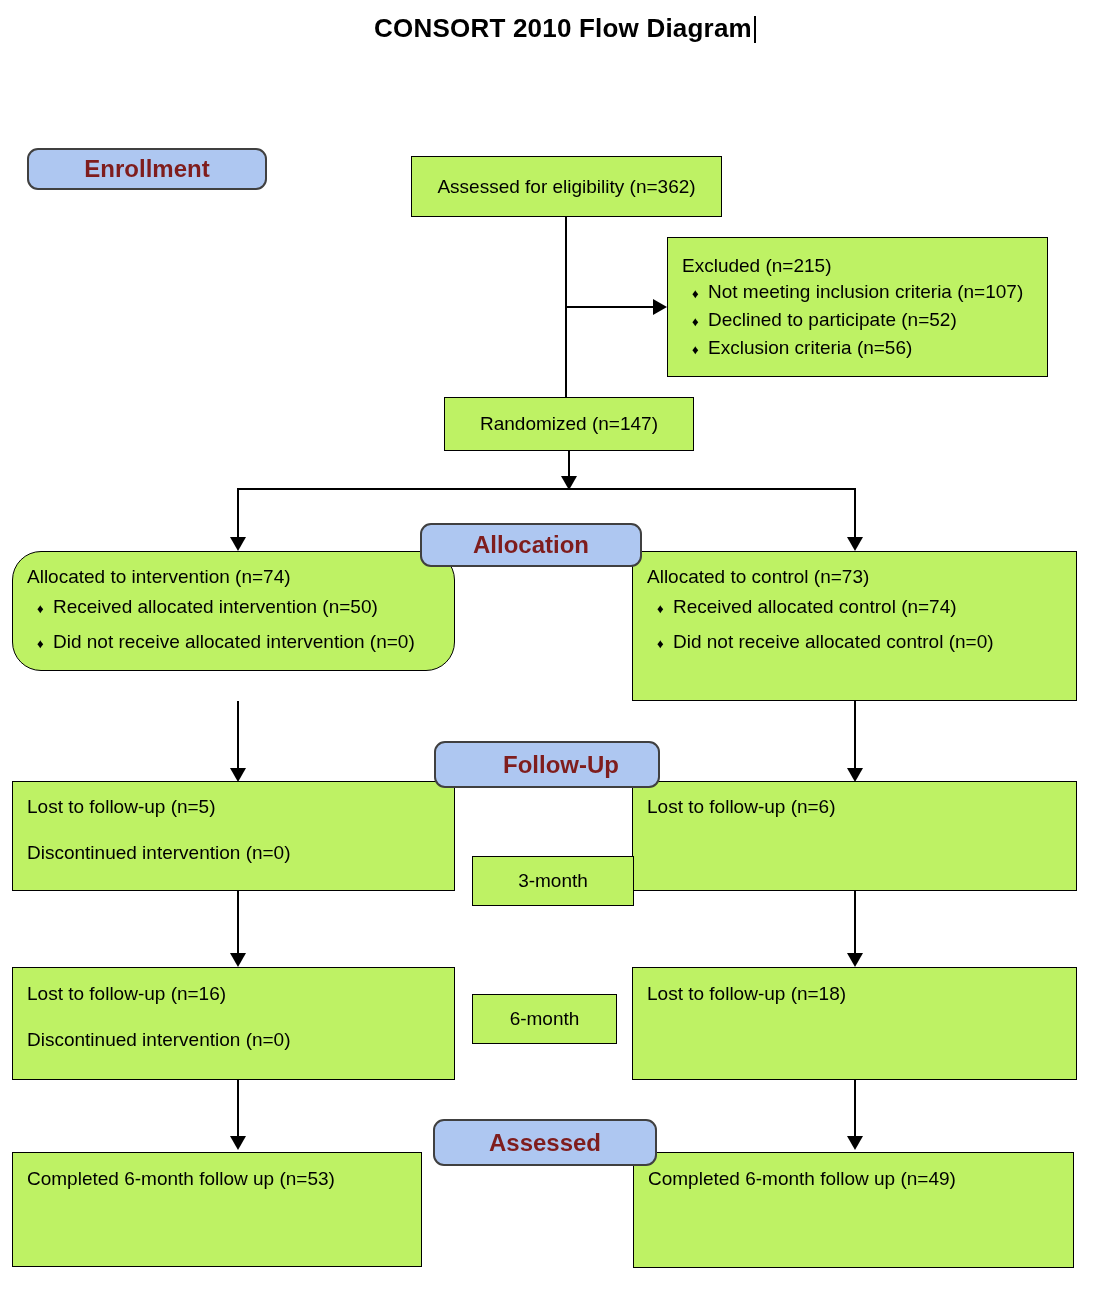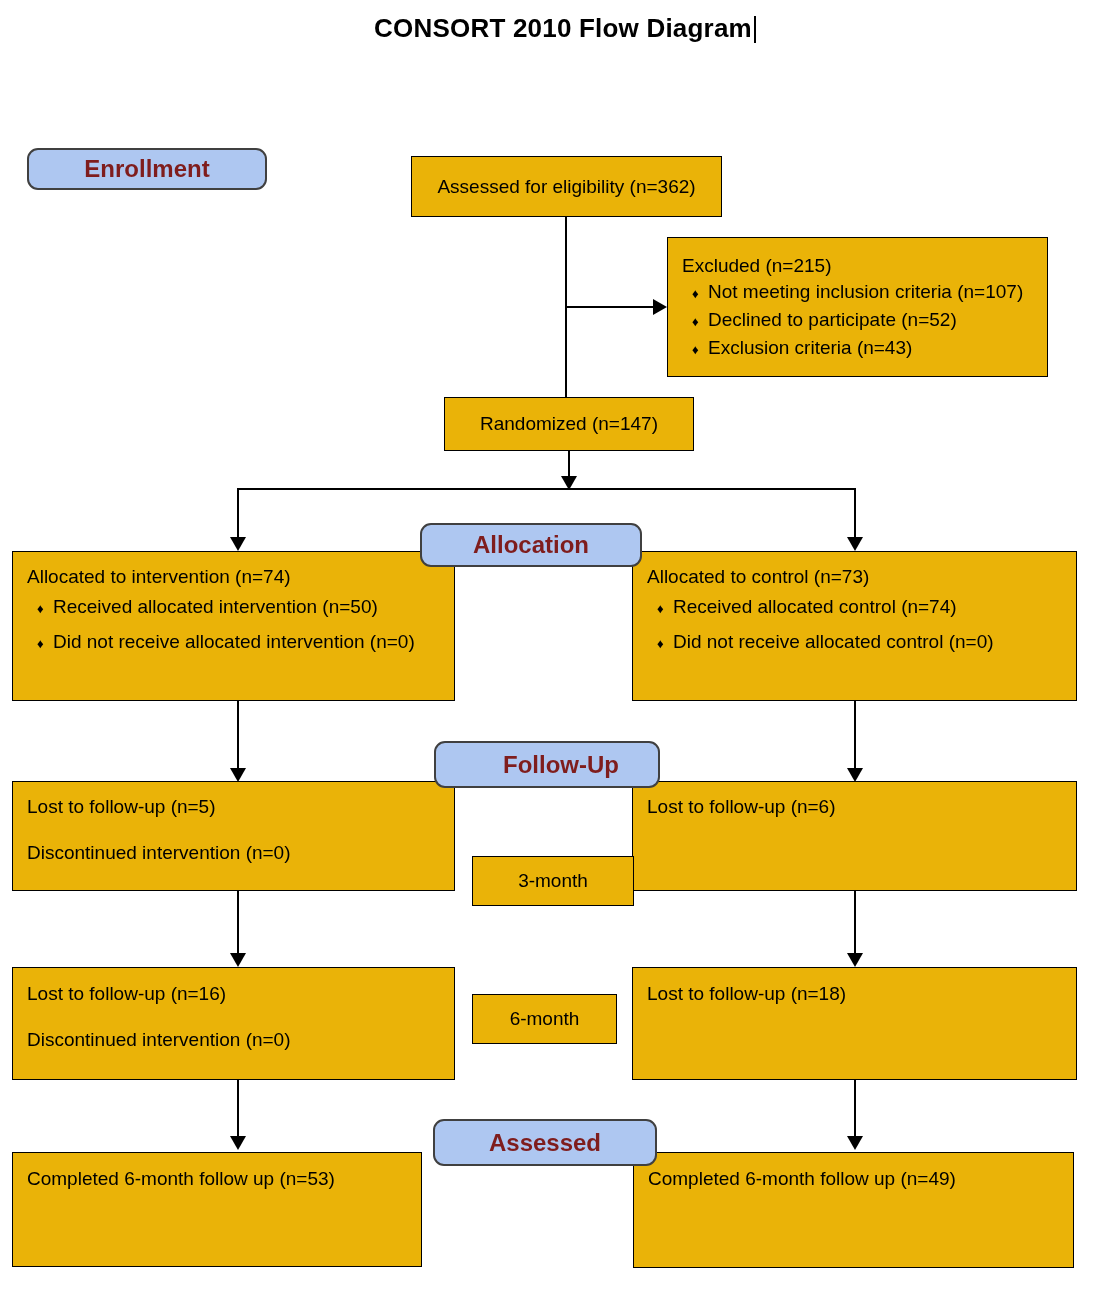--- a/index.html
+++ b/index.html
@@ -7,21 +7,21 @@
     position:relative; width:1098px; height:1292px; background:#ffffff;
     font-family:"Liberation Sans", sans-serif; color:#000; overflow:hidden;
   }
   .doc-title {
     position:absolute; top:13px; left:16px; width:100%;
     text-align:center; font-weight:bold; font-size:26px; letter-spacing:0.2px;
   }
   .cursor { display:inline-block; width:2px; height:27px; background:#000;
     vertical-align:text-bottom; margin-left:2px; }
   .box {
-    position:absolute; background:#eab308; border:1.5px solid #000000;
+    position:absolute; background:#bef264; border:1.5px solid #000000;
     box-sizing:border-box; font-size:19px; line-height:24px;
   }
   .center { display:flex; align-items:center; justify-content:center; }
   .stage {
     position:absolute; background:#aec7f1; border:2px solid #404040;
     border-radius:11px; box-sizing:border-box; z-index:5;
     display:flex; align-items:center; justify-content:center;
     font-weight:bold; font-size:24px; color:#7f1d1d;
   }
   .vline { position:absolute; width:2px; background:#000; }
@@ -64,42 +64,42 @@
     <div class="bullet-row">
       <span class="bullet-glyph">♦</span>
       <span>Not meeting inclusion criteria (n=107)</span>
     </div>
     <div class="bullet-row">
       <span class="bullet-glyph">♦</span>
       <span>Declined to participate (n=52)</span>
     </div>
     <div class="bullet-row">
       <span class="bullet-glyph">♦</span>
-      <span>Exclusion criteria (n=43)</span>
+      <span>Exclusion criteria (n=56)</span>
     </div>
   </div>
 
   <div class="box center" style="left:444px; top:397px; width:250px; height:54px;">
     <span>Randomized (n=147)</span>
   </div>
 
   <div class="vline" style="left:568px; top:451px; height:26px;"></div>
   <div class="ah-down" style="left:561px; top:476px;"></div>
   <div class="hline" style="left:237px; top:488px; width:619px;"></div>
 
   <div class="vline" style="left:237px; top:488px; height:49px;"></div>
   <div class="ah-down" style="left:230px; top:537px;"></div>
   <div class="vline" style="left:854px; top:488px; height:49px;"></div>
   <div class="ah-down" style="left:847px; top:537px;"></div>
 
   <div class="stage" style="left:420px; top:523px; width:222px; height:44px;">
     <span>Allocation</span>
   </div>
 
-  <div class="box" style="left:12px; top:551px; width:443px; height:150px; padding:11px 14px;">
+  <div class="box" style="left:12px; top:551px; width:443px; height:120px; padding:11px 14px;border-radius:29px;">
     <div style="line-height:28px;">Allocated to intervention (n=74)</div>
     <div class="bullet-row" style="margin-top:3px;">
       <span class="bullet-glyph">♦</span>
       <span>Received allocated intervention (n=50)</span>
     </div>
     <div class="bullet-row" style="margin-top:7px;">
       <span class="bullet-glyph">♦</span>
       <span>Did not receive allocated intervention (n=0)</span>
     </div>
   </div>

